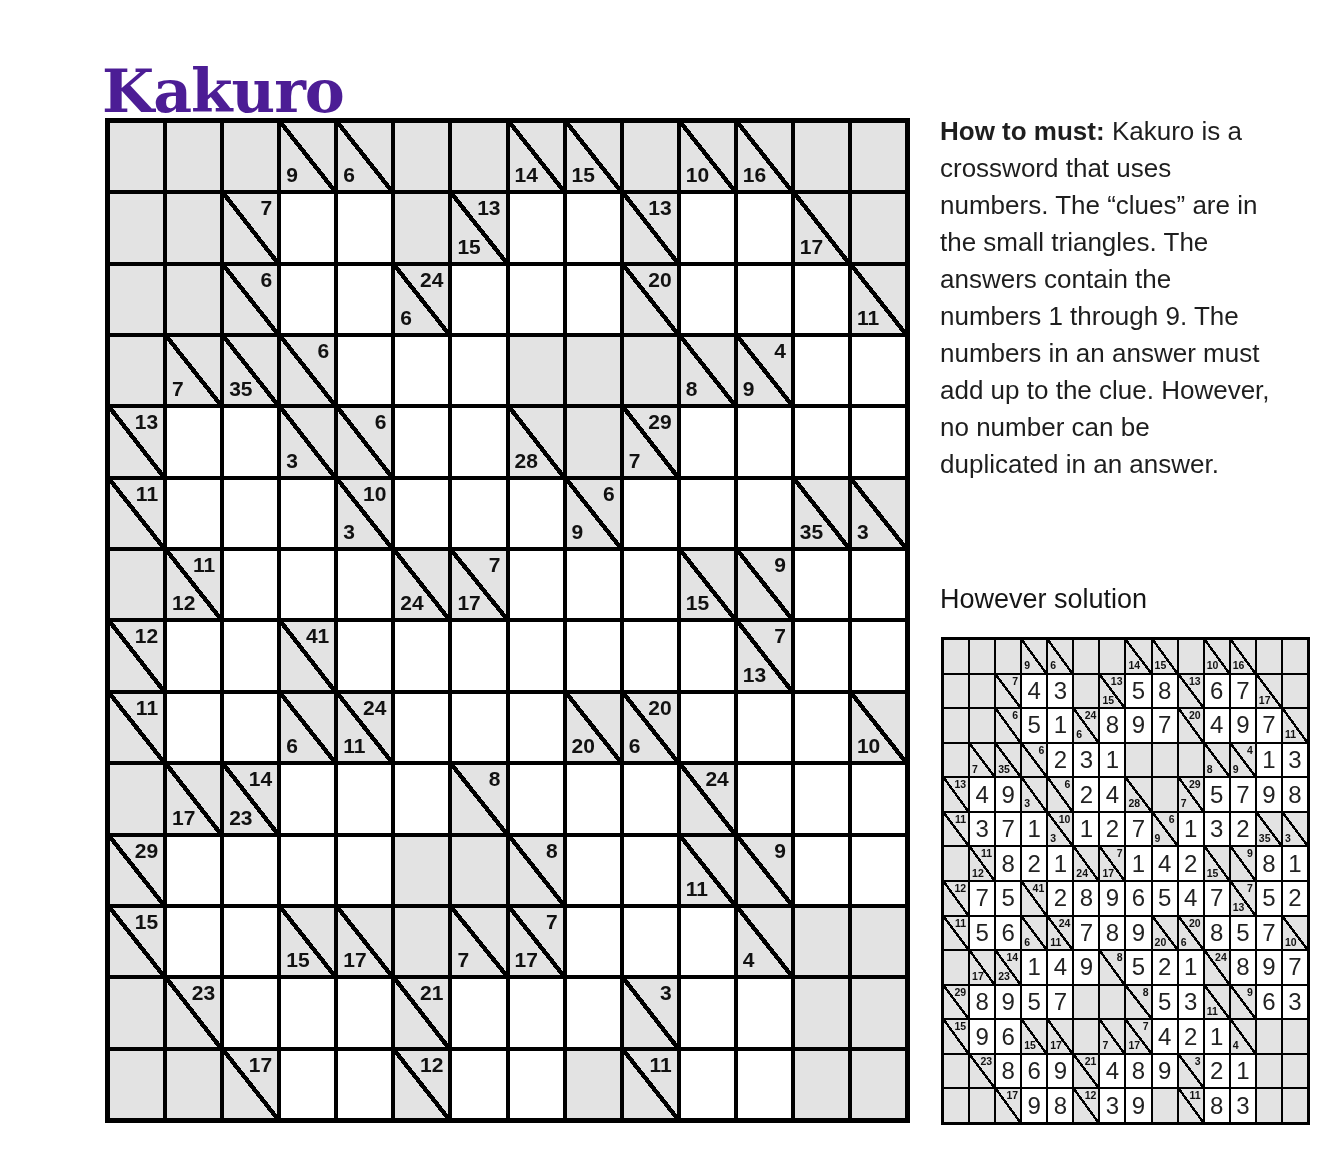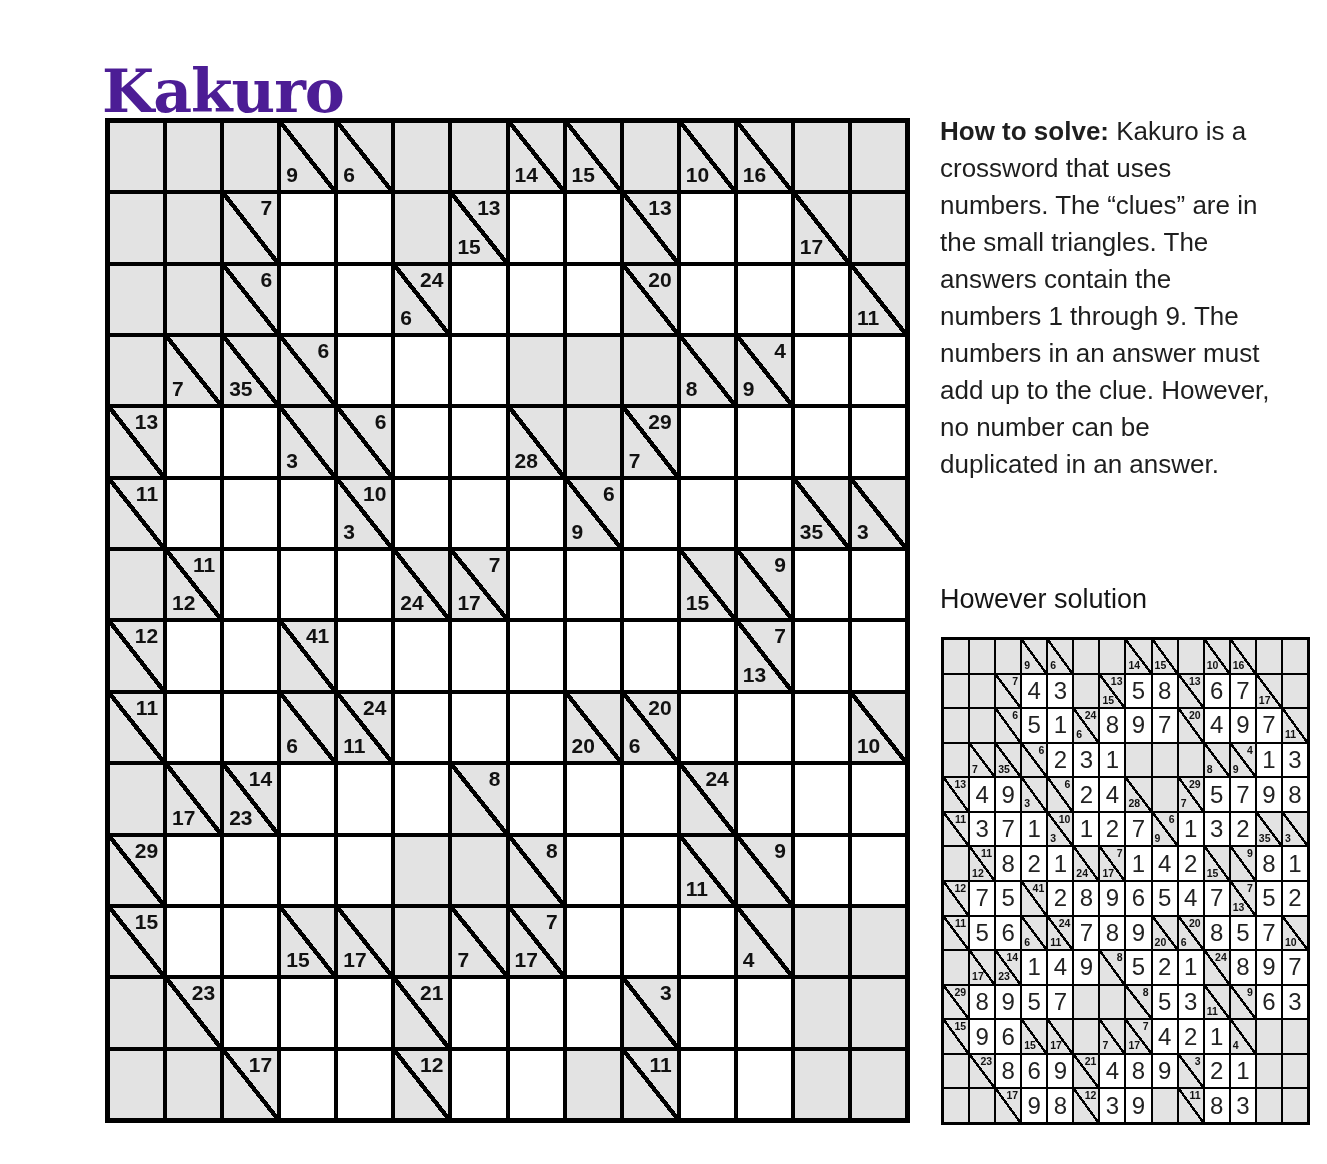--- a/index.html
+++ b/index.html
@@ -442,21 +442,21 @@
       <div class="cell blank"></div>
       <div class="cell clue">
         <span class="right">11</span>
       </div>
       <div class="cell empty"></div>
       <div class="cell empty"></div>
       <div class="cell blank"></div>
       <div class="cell blank"></div>
     </div>
 
-  <div class="howto"><span class="lead">How to solve:</span><span> Kakuro is a
+  <div class="howto"><span class="lead">How to must:</span><span> Kakuro is a
 crossword that uses
 numbers. The “clues” are in
 the small triangles. The
 answers contain the
 numbers 1 through 9. The
 numbers in an answer must
 add up to the clue. However,
 no number can be
 duplicated in an answer.</span></div>
 

